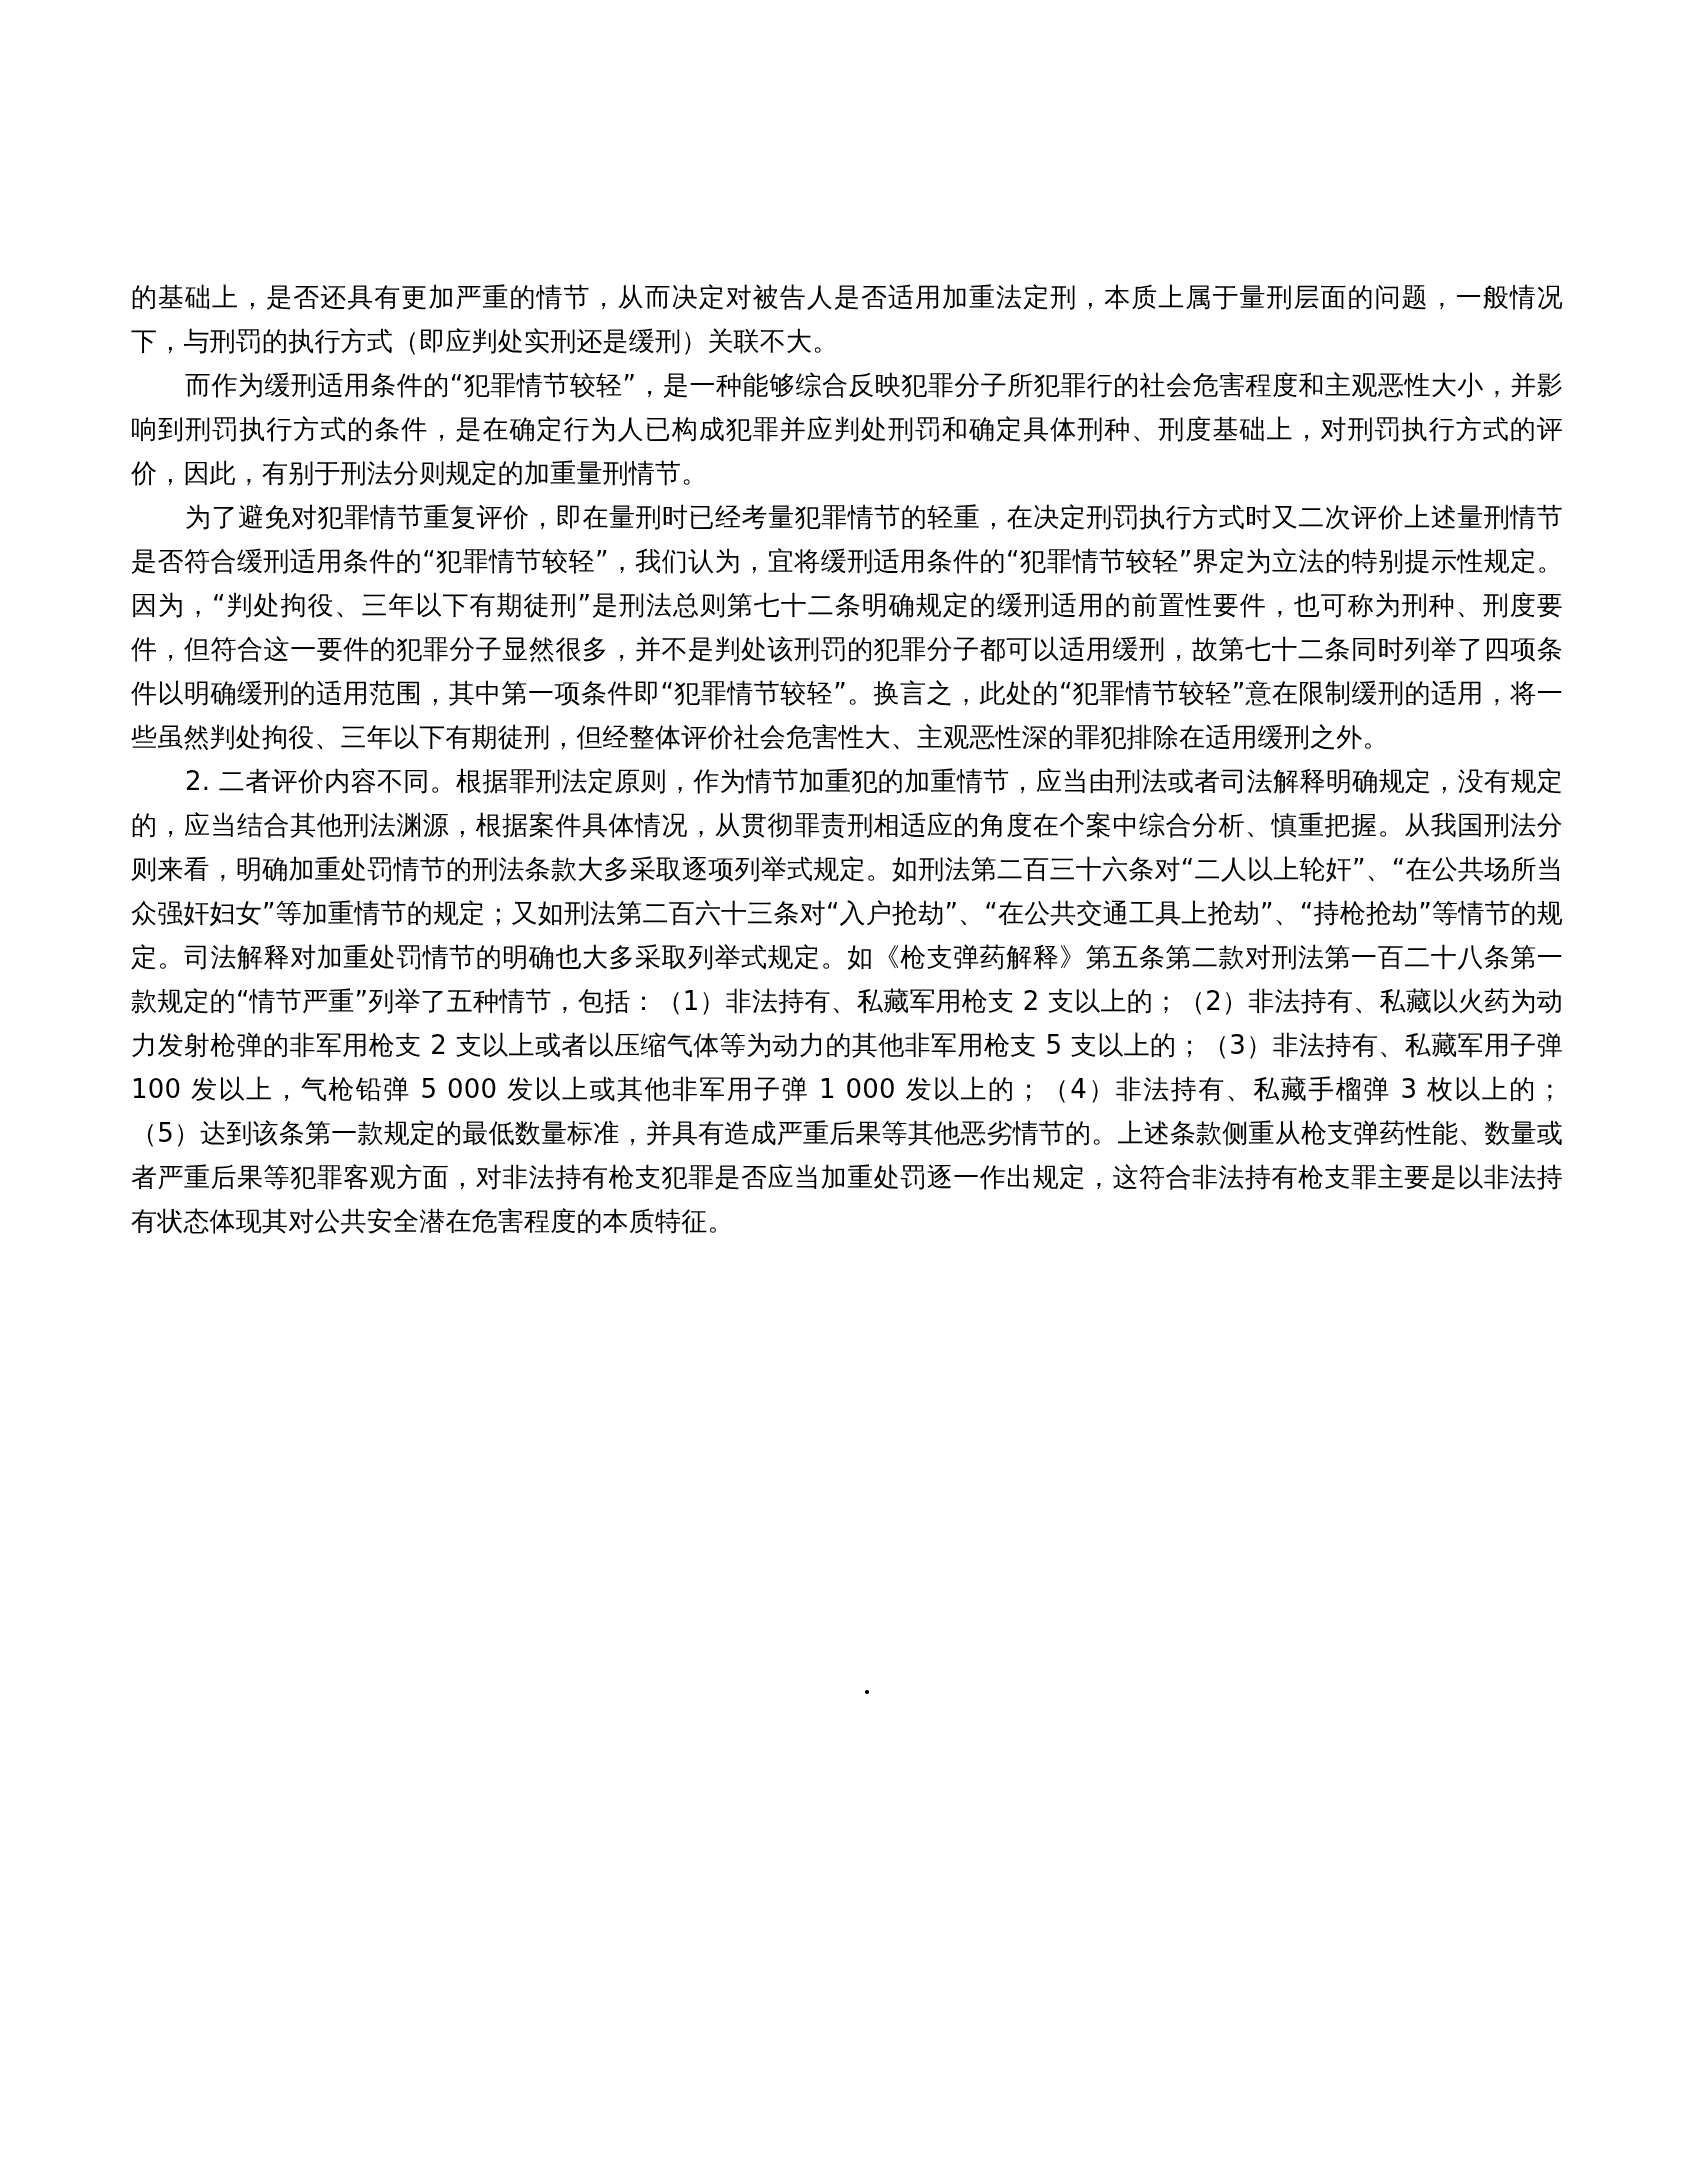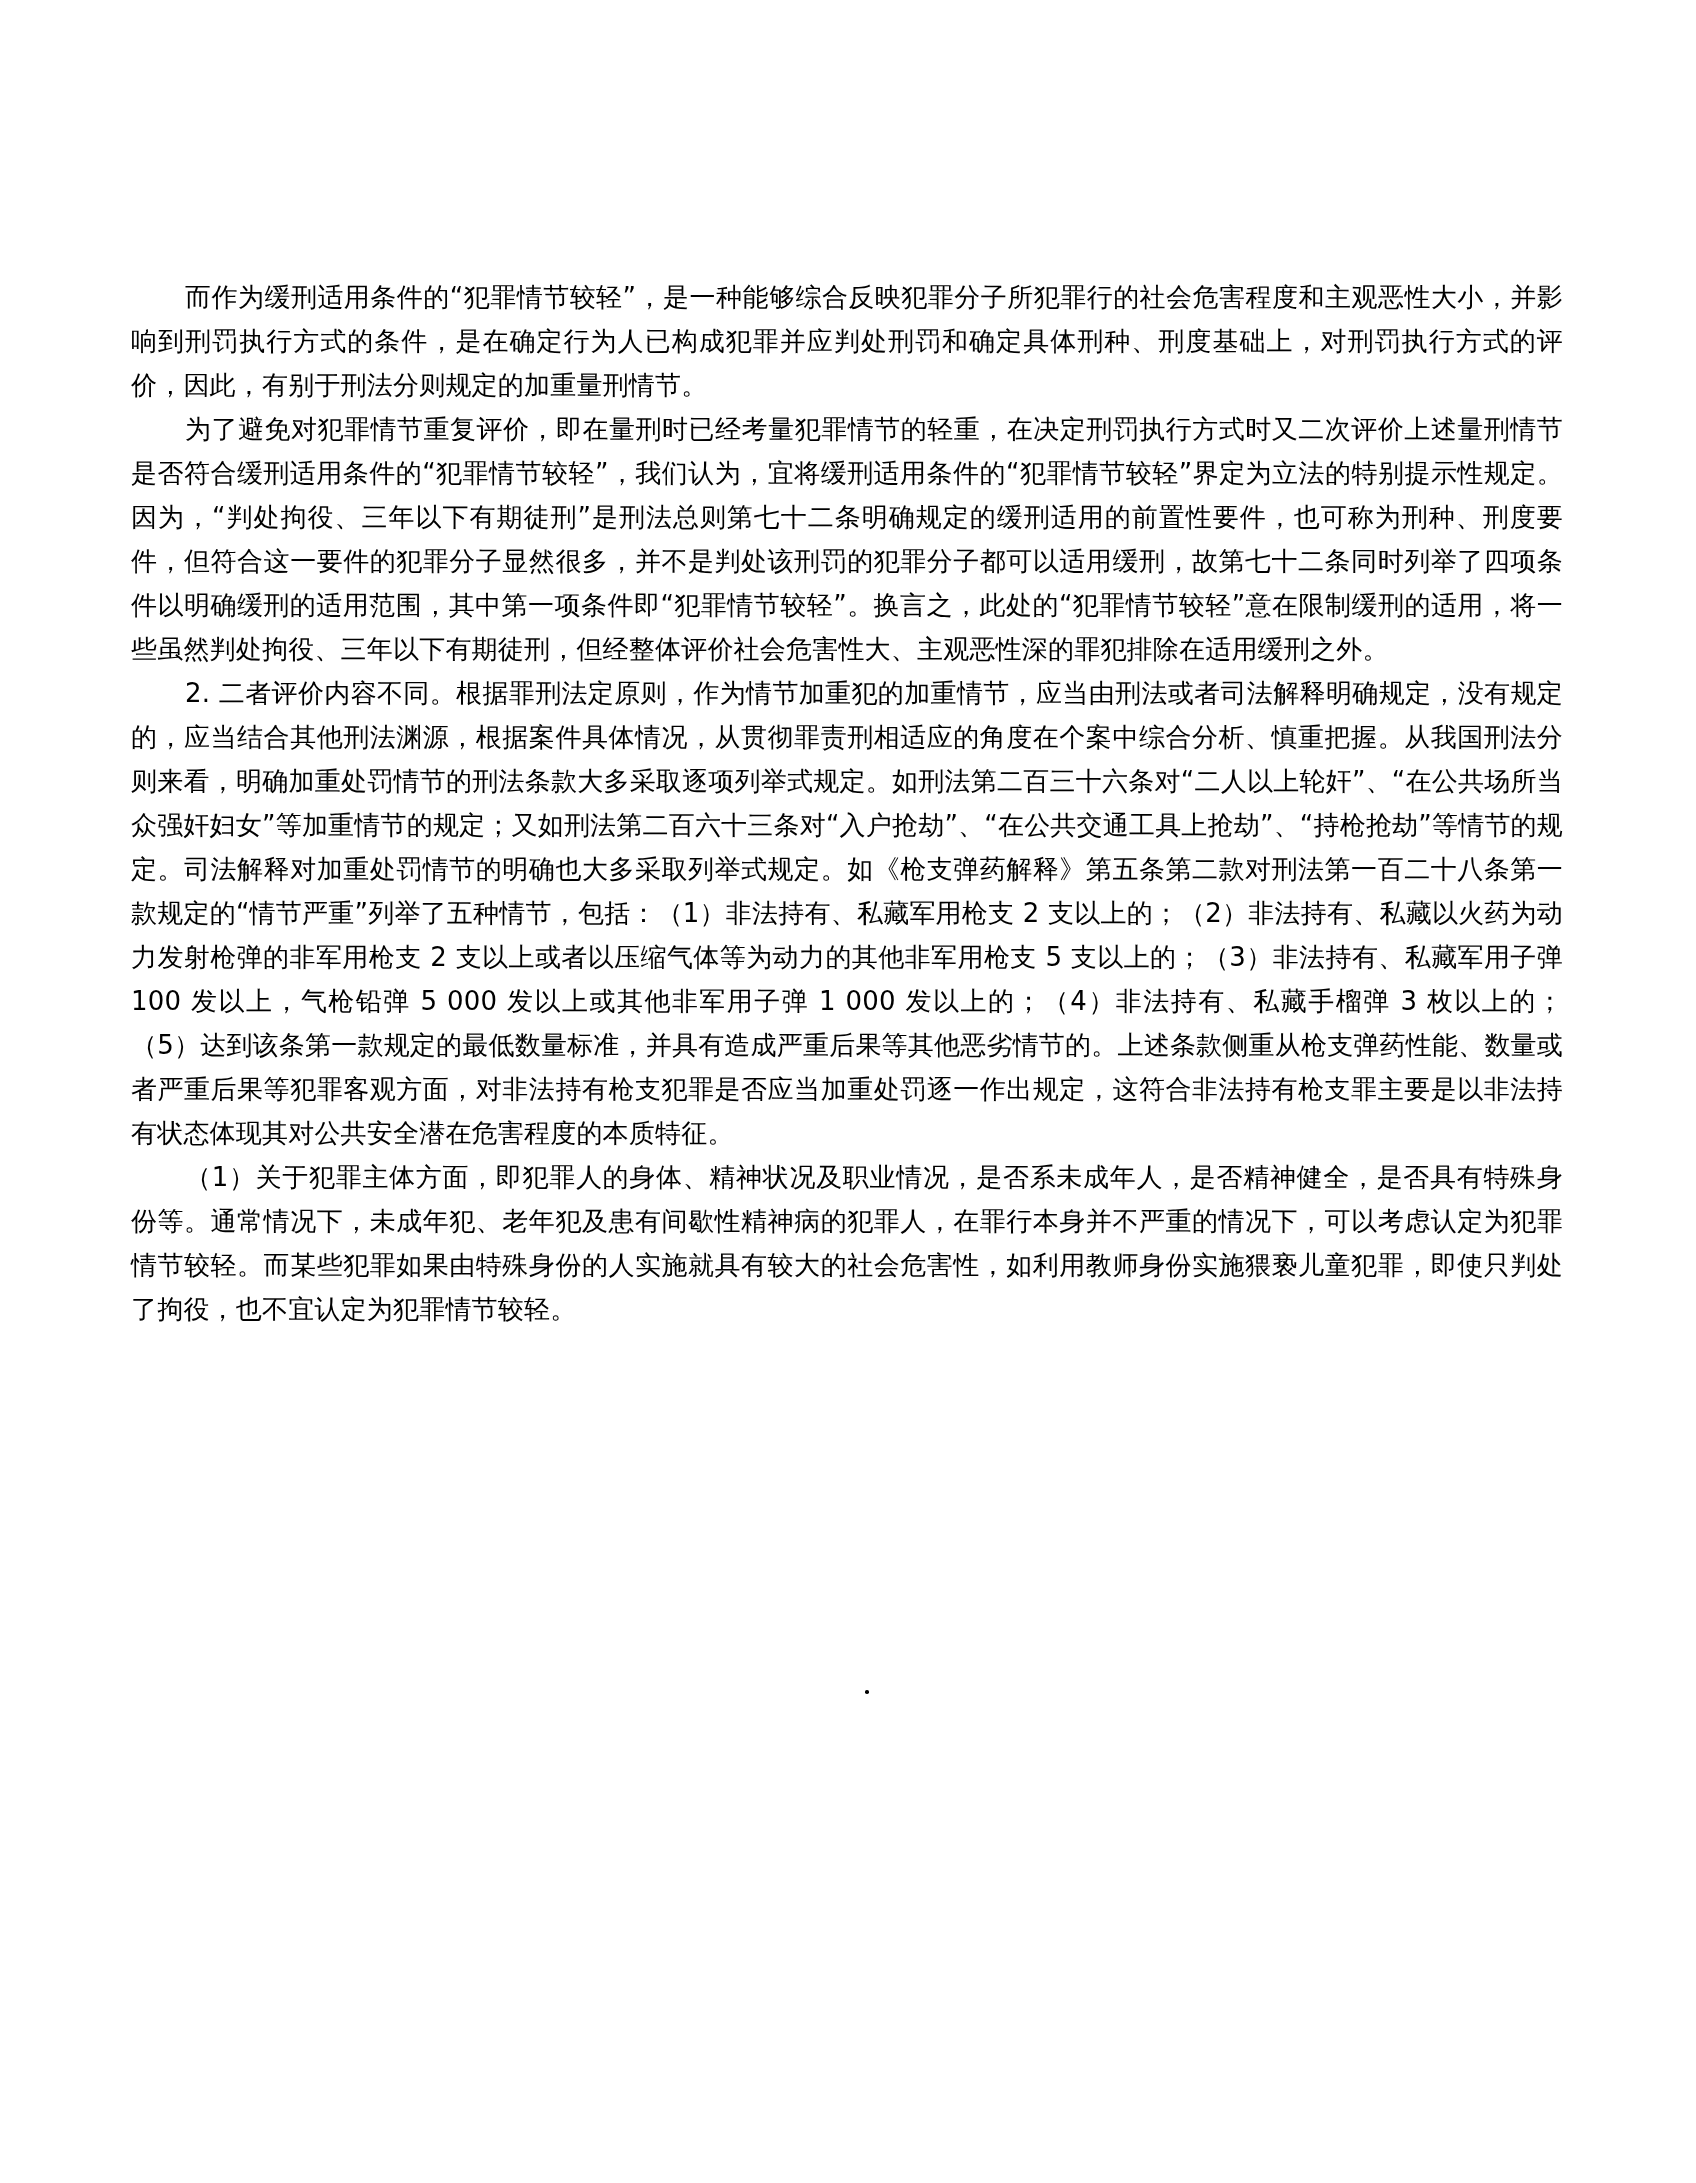--- a/index.html
+++ b/index.html
@@ -91,23 +91,23 @@
   .dot-upper { left: 734px; top: 1559px; }
 </style>
 </head>
 <body>
 
 <div class="page">
   <div class="page-inner">
 
 
     <div class="body-text">
+      <p class="para">的基础上，是否还具有更加严重的情节，从而决定对被告人是否适用加重法定刑，本质上属于量刑层面的问题，一般情况下，与刑罚的执行方式（即应判处实刑还是缓刑）关联不大。</p>
       <p class="para indent">而作为缓刑适用条件的“犯罪情节较轻”，是一种能够综合反映犯罪分子所犯罪行的社会危害程度和主观恶性大小，并影响到刑罚执行方式的条件，是在确定行为人已构成犯罪并应判处刑罚和确定具体刑种、刑度基础上，对刑罚执行方式的评价，因此，有别于刑法分则规定的加重量刑情节。</p>
       <p class="para indent">为了避免对犯罪情节重复评价，即在量刑时已经考量犯罪情节的轻重，在决定刑罚执行方式时又二次评价上述量刑情节是否符合缓刑适用条件的“犯罪情节较轻”，我们认为，宜将缓刑适用条件的“犯罪情节较轻”界定为立法的特别提示性规定。因为，“判处拘役、三年以下有期徒刑”是刑法总则第七十二条明确规定的缓刑适用的前置性要件，也可称为刑种、刑度要件，但符合这一要件的犯罪分子显然很多，并不是判处该刑罚的犯罪分子都可以适用缓刑，故第七十二条同时列举了四项条件以明确缓刑的适用范围，其中第一项条件即“犯罪情节较轻”。换言之，此处的“犯罪情节较轻”意在限制缓刑的适用，将一些虽然判处拘役、三年以下有期徒刑，但经整体评价社会危害性大、主观恶性深的罪犯排除在适用缓刑之外。</p>
       <p class="para indent">2. 二者评价内容不同。根据罪刑法定原则，作为情节加重犯的加重情节，应当由刑法或者司法解释明确规定，没有规定的，应当结合其他刑法渊源，根据案件具体情况，从贯彻罪责刑相适应的角度在个案中综合分析、慎重把握。从我国刑法分则来看，明确加重处罚情节的刑法条款大多采取逐项列举式规定。如刑法第二百三十六条对“二人以上轮奸”、“在公共场所当众强奸妇女”等加重情节的规定；又如刑法第二百六十三条对“入户抢劫”、“在公共交通工具上抢劫”、“持枪抢劫”等情节的规定。司法解释对加重处罚情节的明确也大多采取列举式规定。如《枪支弹药解释》第五条第二款对刑法第一百二十八条第一款规定的“情节严重”列举了五种情节，包括：（1）非法持有、私藏军用枪支 2 支以上的；（2）非法持有、私藏以火药为动力发射枪弹的非军用枪支 2 支以上或者以压缩气体等为动力的其他非军用枪支 5 支以上的；（3）非法持有、私藏军用子弹 100 发以上，气枪铅弹 5 000 发以上或其他非军用子弹 1 000 发以上的；（4）非法持有、私藏手榴弹 3 枚以上的；（5）达到该条第一款规定的最低数量标准，并具有造成严重后果等其他恶劣情节的。上述条款侧重从枪支弹药性能、数量或者严重后果等犯罪客观方面，对非法持有枪支犯罪是否应当加重处罚逐一作出规定，这符合非法持有枪支罪主要是以非法持有状态体现其对公共安全潜在危害程度的本质特征。</p>
-      <p class="para indent">（1）关于犯罪主体方面，即犯罪人的身体、精神状况及职业情况，是否系未成年人，是否精神健全，是否具有特殊身份等。通常情况下，未成年犯、老年犯及患有间歇性精神病的犯罪人，在罪行本身并不严重的情况下，可以考虑认定为犯罪情节较轻。而某些犯罪如果由特殊身份的人实施就具有较大的社会危害性，如利用教师身份实施猥亵儿童犯罪，即使只判处了拘役，也不宜认定为犯罪情节较轻。</p>
     </div>
 
     <span class="dot-mark dot-upper"></span>
 
   </div>
 </div>
 
 
 </body></html>

